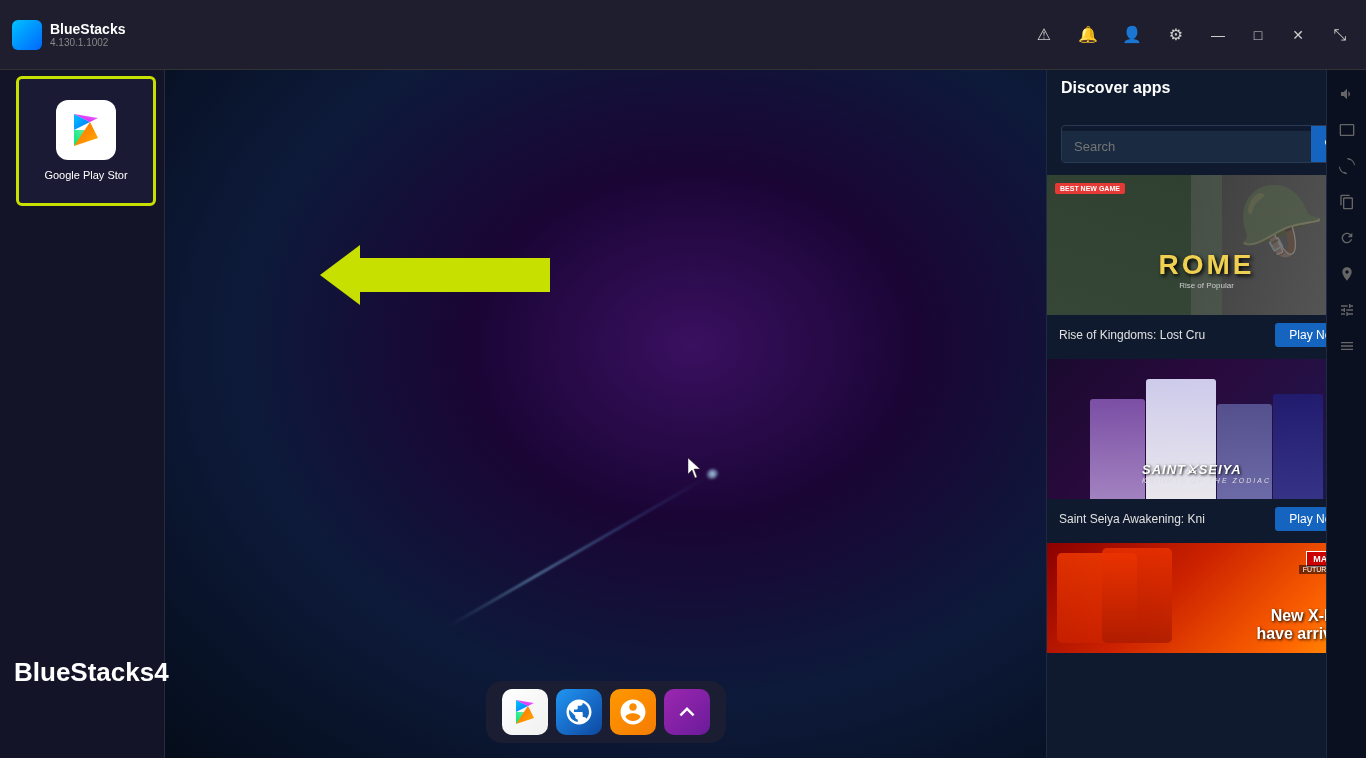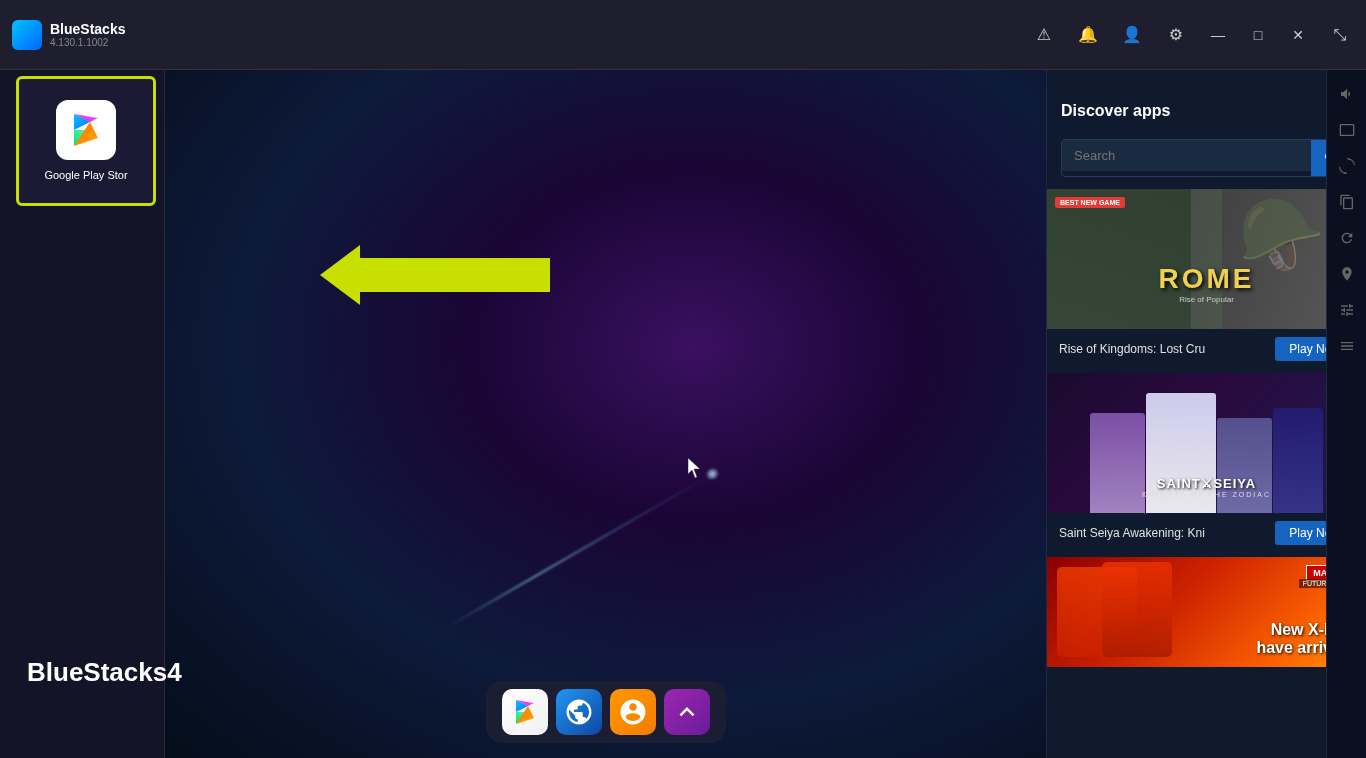--- a/index.html
+++ b/index.html
@@ -165,21 +165,20 @@
     }
 
     
     #bs4-bottom {
       position: absolute;
       bottom: 70px;
       left: 14px;
       color: #fff;
       font-size: 18px;
       font-weight: 300;
-      margin-left: 13px;
     }
     #bs4-bottom span { font-size: 26px; font-weight: 700; }
 
     
     #taskbar {
       position: absolute;
       bottom: 15px;
       left: 50%;
       transform: translateX(-50%);
       display: flex;
@@ -273,29 +272,29 @@
       width: 320px;
       background: #0f1a2e;
       height: 100%;
       border-left: 1px solid #1e2a40;
       display: flex;
       flex-direction: column;
       position: relative;
       z-index: 10;
     }
     #discover-apps-header {
-      padding: 32px 14px 8px;
+      padding: 9px 14px 8px;
       color: #fff;
       font-size: 16px;
       font-weight: 600;
     }
     #search-bar {
       display: flex;
-      align-items: flex-start;
-      margin: 11px 14px 12px;
+      align-items: flex-end;
+      margin: 20px 14px 12px;
       border-radius: 4px;
       overflow: hidden;
       border: 1px solid #2a3a55;
     }
     #search-input {
       flex: 1;
       background: #1a2a40;
       border: none;
       outline: none;
       color: #ccc;
@@ -428,22 +427,23 @@
       align-items: flex-end;
       justify-content: center;
       position: relative;
       overflow: hidden;
     }
     #seiya-logo-overlay {
       position: absolute;
       bottom: 15px;
       left: 50%;
       transform: translateX(-50%);
-      text-align: center;
+      text-align: left;
       white-space: nowrap;
+      font-style: italic;
     }
     #seiya-title-text {
       font-size: 13px;
       font-weight: 900;
       color: #fff;
       text-shadow: 1px 1px 3px #000;
       letter-spacing: 1px;
     }
     #seiya-subtitle-text {
       font-size: 7px;

